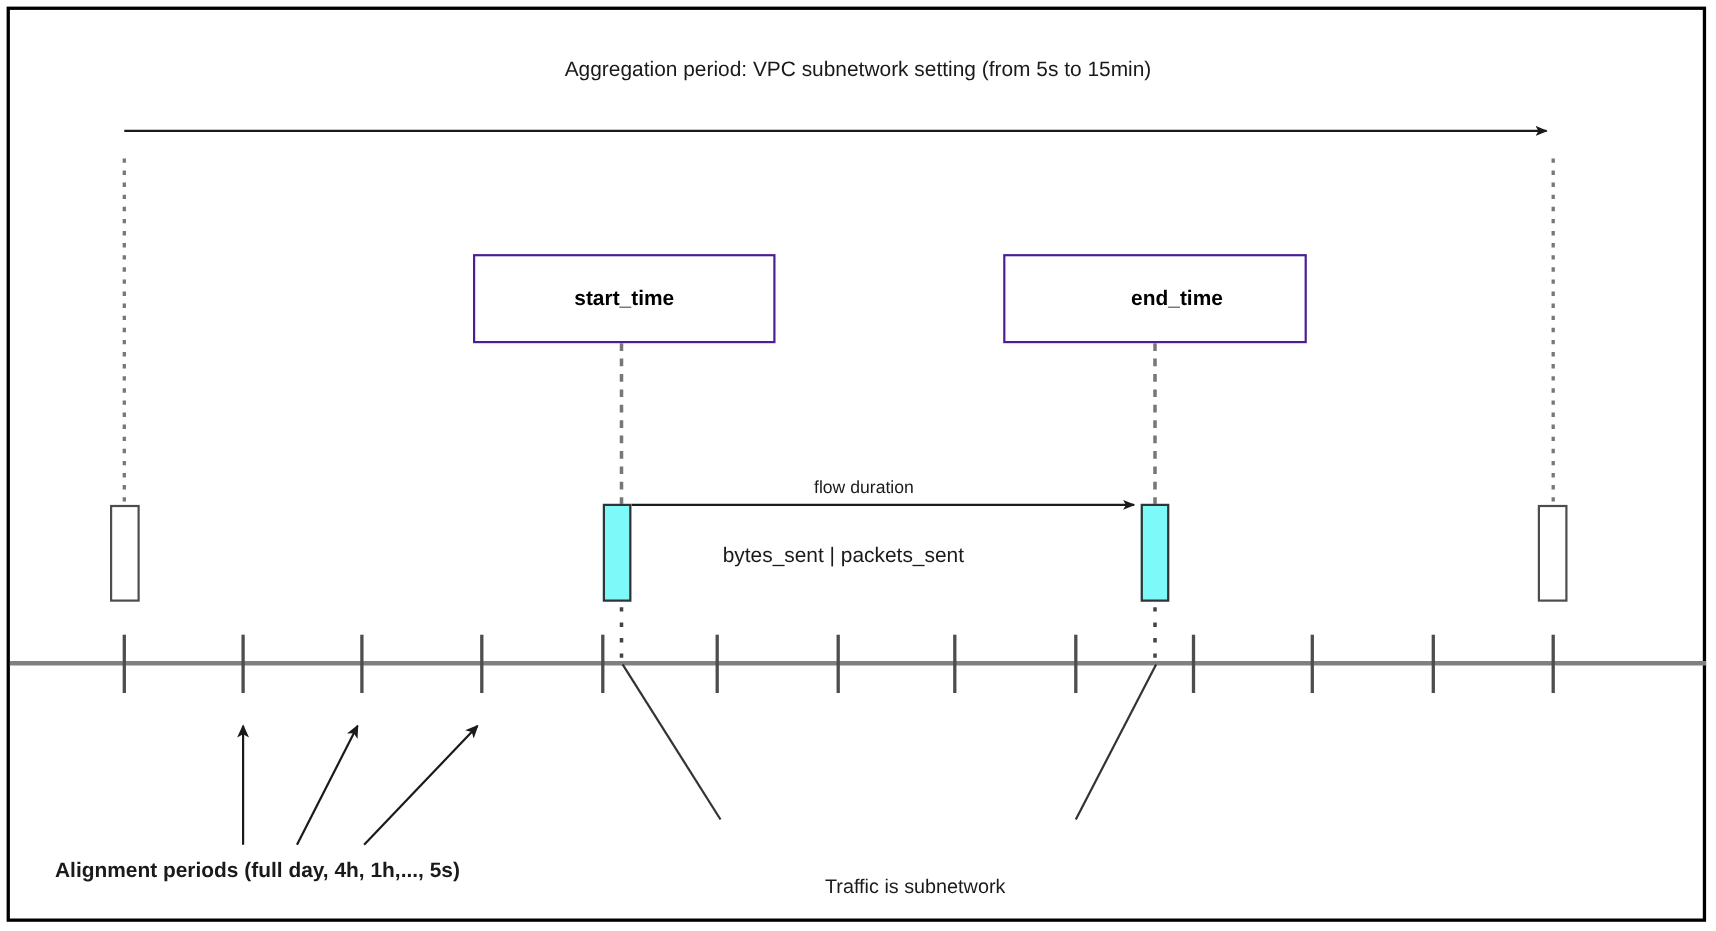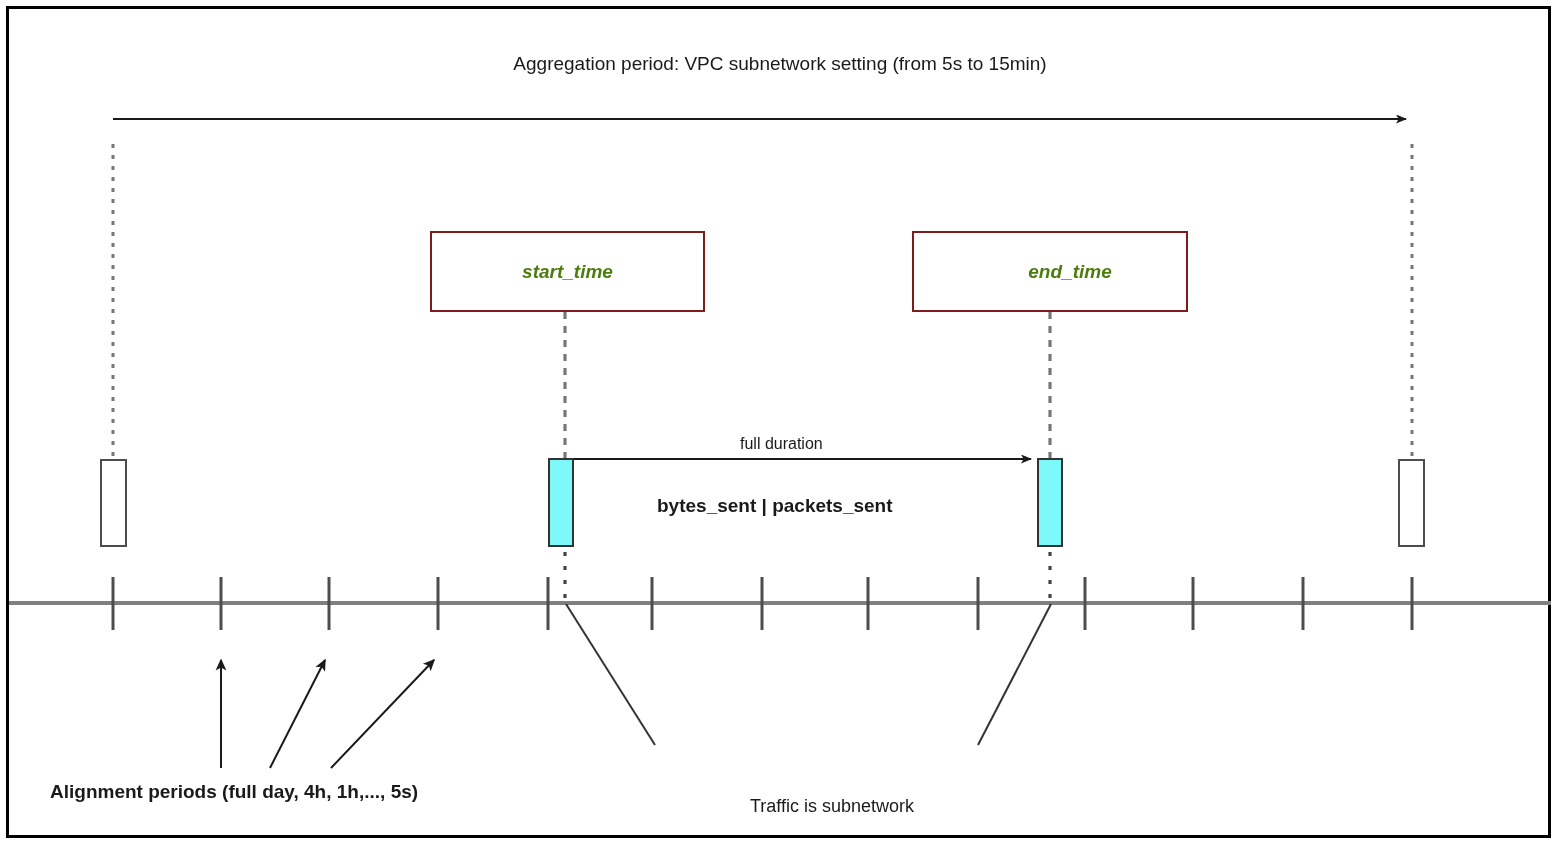--- a/index.html
+++ b/index.html
@@ -42,29 +42,28 @@
   .title-text {
     font-size: 19px;
     text-align: center;
     width: 1560px;
     left: 0;
     top: 52px;
   }
   .box {
     position: absolute;
     box-sizing: border-box;
-    border: 2px solid #7f1d1d;
+    border: 2px solid #4c1d95;
     background: #ffffff;
     display: flex;
     align-items: center;
     justify-content: center;
     font-size: 19px;
     font-weight: bold;
-    color: #4d7c0f;
-    font-style: italic;
+    color: #000000;
   }
   #box-start-time { left: 430px; top: 231px; width: 275px; height: 81px; }
   #box-end-time   { left: 912px; top: 231px; width: 276px; height: 81px; padding-left: 40px; }
   .alignment-marker {
     position: absolute;
     box-sizing: border-box;
     border: 2px solid #4d4d4d;
     background: #ffffff;
     width: 27px;
     height: 88px;
@@ -82,21 +81,21 @@
   }
   #flow-start-marker { left: 548px; }
   #flow-end-marker   { left: 1037px; }
   #label-flow-duration {
     font-size: 16px;
     left: 740px;
     top: 434px;
   }
   #label-bytes-packets {
     font-size: 19px;
-    font-weight: bold;
+    font-weight: normal;
     left: 657px;
     top: 494px;
   }
   #label-alignment-periods {
     font-size: 19px;
     left: 50px;
     top: 780px;
     font-weight: bold;
   }
   #label-traffic-note {
@@ -172,21 +171,21 @@
   <div class="box" id="box-start-time">start_time</div>
 
   <div class="box" id="box-end-time">end_time</div>
 
   <div class="alignment-marker" id="marker-left"></div>
   <div class="alignment-marker" id="marker-right"></div>
 
   <div class="flow-marker" id="flow-start-marker" style="background: rgb(125, 249, 249);"></div>
   <div class="flow-marker" id="flow-end-marker" style="background: rgb(125, 249, 249);"></div>
 
-  <div class="txt" id="label-flow-duration">full duration</div>
+  <div class="txt" id="label-flow-duration">flow duration</div>
 
   <div class="txt" id="label-bytes-packets">bytes_sent | packets_sent</div>
 
   <div class="txt" id="label-alignment-periods">Alignment periods (full day, 4h, 1h,..., 5s)</div>
 
   <div class="txt" id="label-traffic-note">
     <div>Traffic is subnetwork</div>
     
     
   </div>

